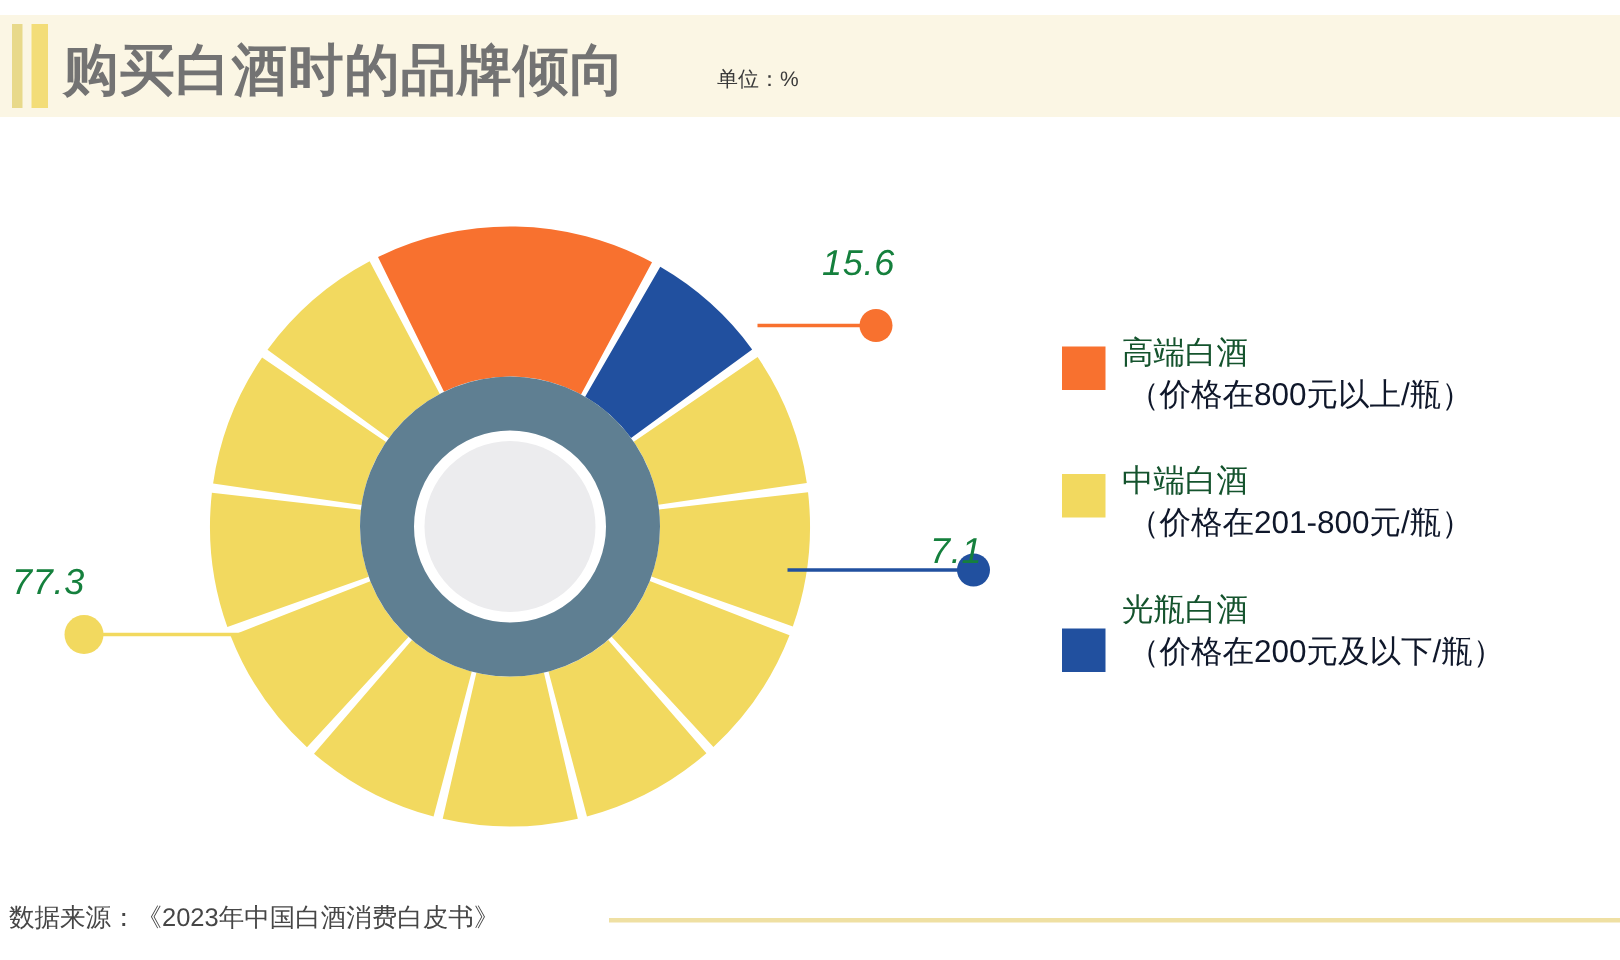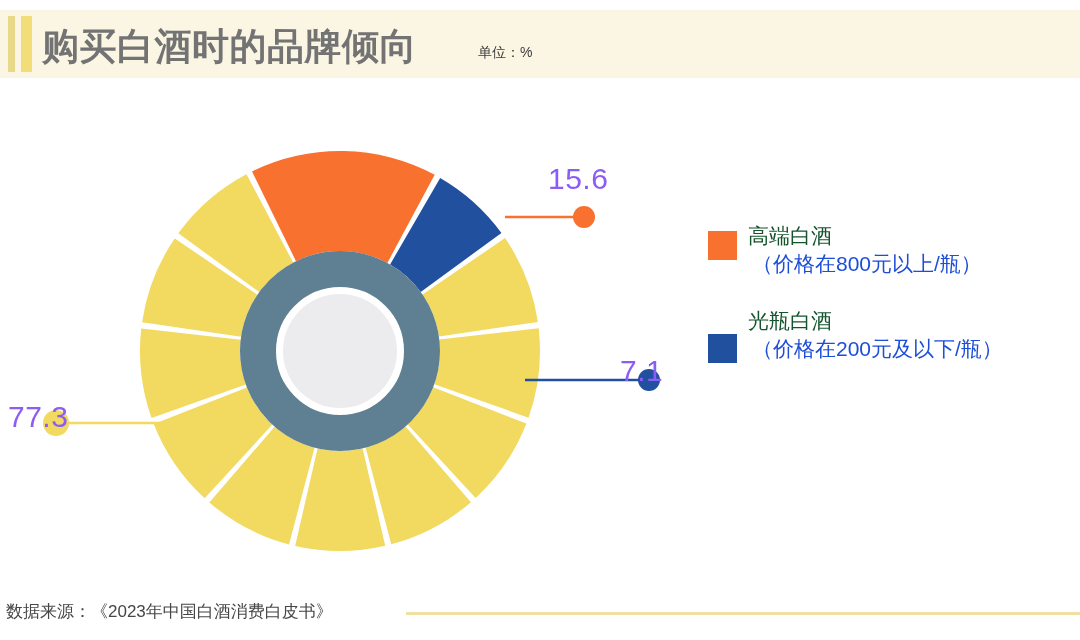--- a/index.html
+++ b/index.html
@@ -70,28 +70,29 @@
   }
   .donut-svg {
     position: absolute;
     left: 0;
     top: 0;
   }
 
   
   .value-label {
     position: absolute;
-    font-size: 30px;
-    color: #8b5cf6;
+    font-size: 24px;
+    color: #15803d;
     white-space: nowrap;
     letter-spacing: 0.5px;
+    font-style: italic;
   }
   .label-high { left: 548px; top: 162px; }
   .label-low  { left: 620px; top: 330px; margin-top: 24px; }
-  .label-mid  { left: 8px;   top: 375px; margin-top: 25px; }
+  .label-mid  { left: 8px;   top: 375px; }
 
   
   .legend {
     position: absolute;
     left: 708px;
     top: 222px;
     width: 366px;
   }
   .legend-row {
     display: flex;
@@ -109,21 +110,21 @@
   .legend-text {
     line-height: 1.32;
   }
   .legend-name {
     font-size: 21px;
     color: #14532d;
     white-space: nowrap;
   }
   .legend-detail {
     font-size: 21px;
-    color: #1d4ed8;
+    color: #0f172a;
     white-space: nowrap;
     padding-left: 4px;
   }
 
   
   .footer {
     position: absolute;
     left: 0;
     top: 600px;
     width: 932px;
@@ -197,20 +198,27 @@
 <div class="legend">
 
   <div class="legend-row">
     <div class="legend-swatch" style="background: rgb(248, 113, 47);"></div>
     <div class="legend-text">
       <div class="legend-name">高端白酒</div>
       <div class="legend-detail">（价格在800元以上/瓶）</div>
     </div>
   </div>
 
+  <div class="legend-row">
+    <div class="legend-swatch" style="background: rgb(242, 217, 95);"></div>
+    <div class="legend-text">
+      <div class="legend-name">中端白酒</div>
+      <div class="legend-detail">（价格在201-800元/瓶）</div>
+    </div>
+  </div>
 
   <div class="legend-row">
     <div class="legend-swatch" style="background: rgb(33, 80, 159);"></div>
     <div class="legend-text">
       <div class="legend-name">光瓶白酒</div>
       <div class="legend-detail">（价格在200元及以下/瓶）</div>
     </div>
   </div>
 
 </div>

